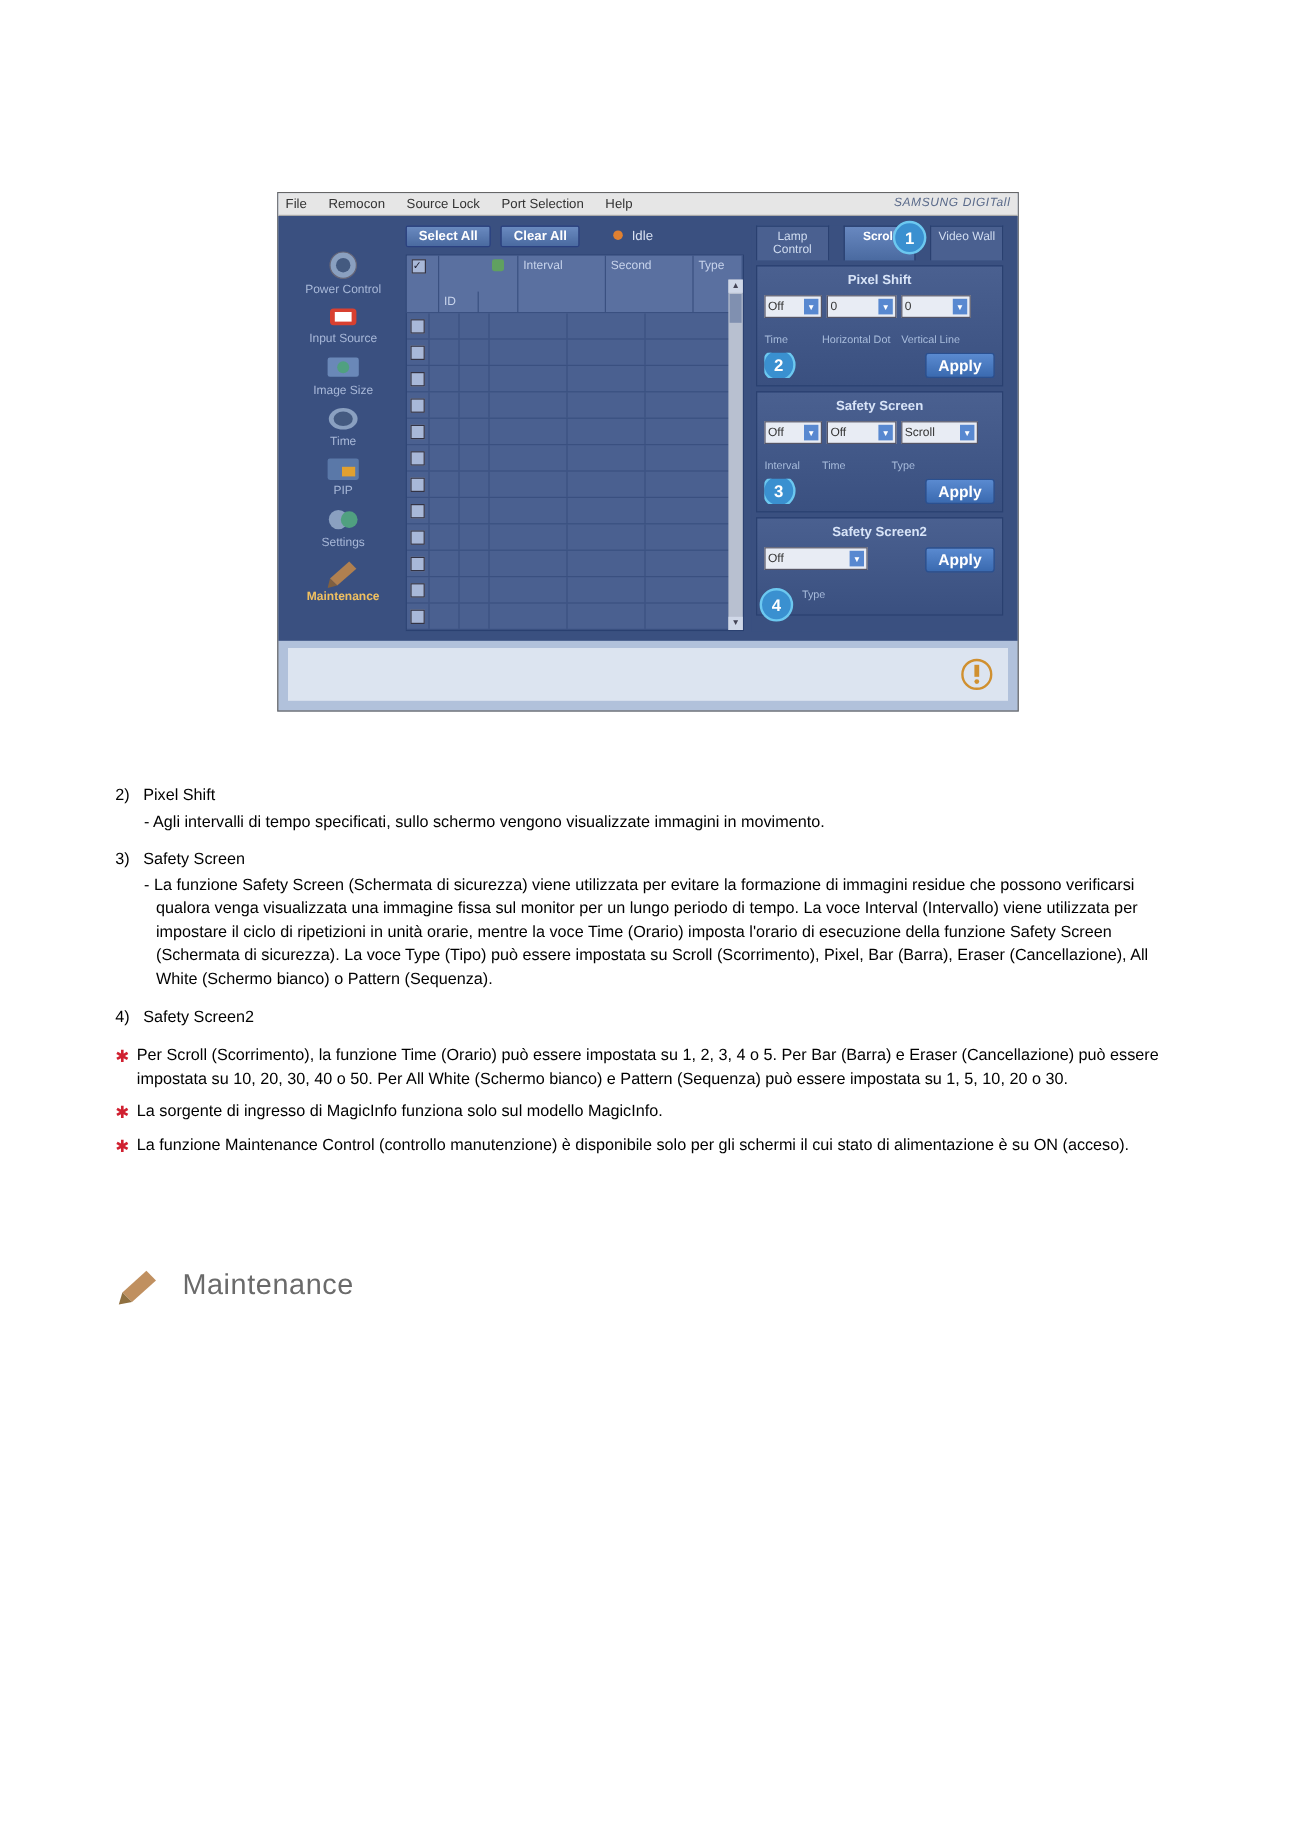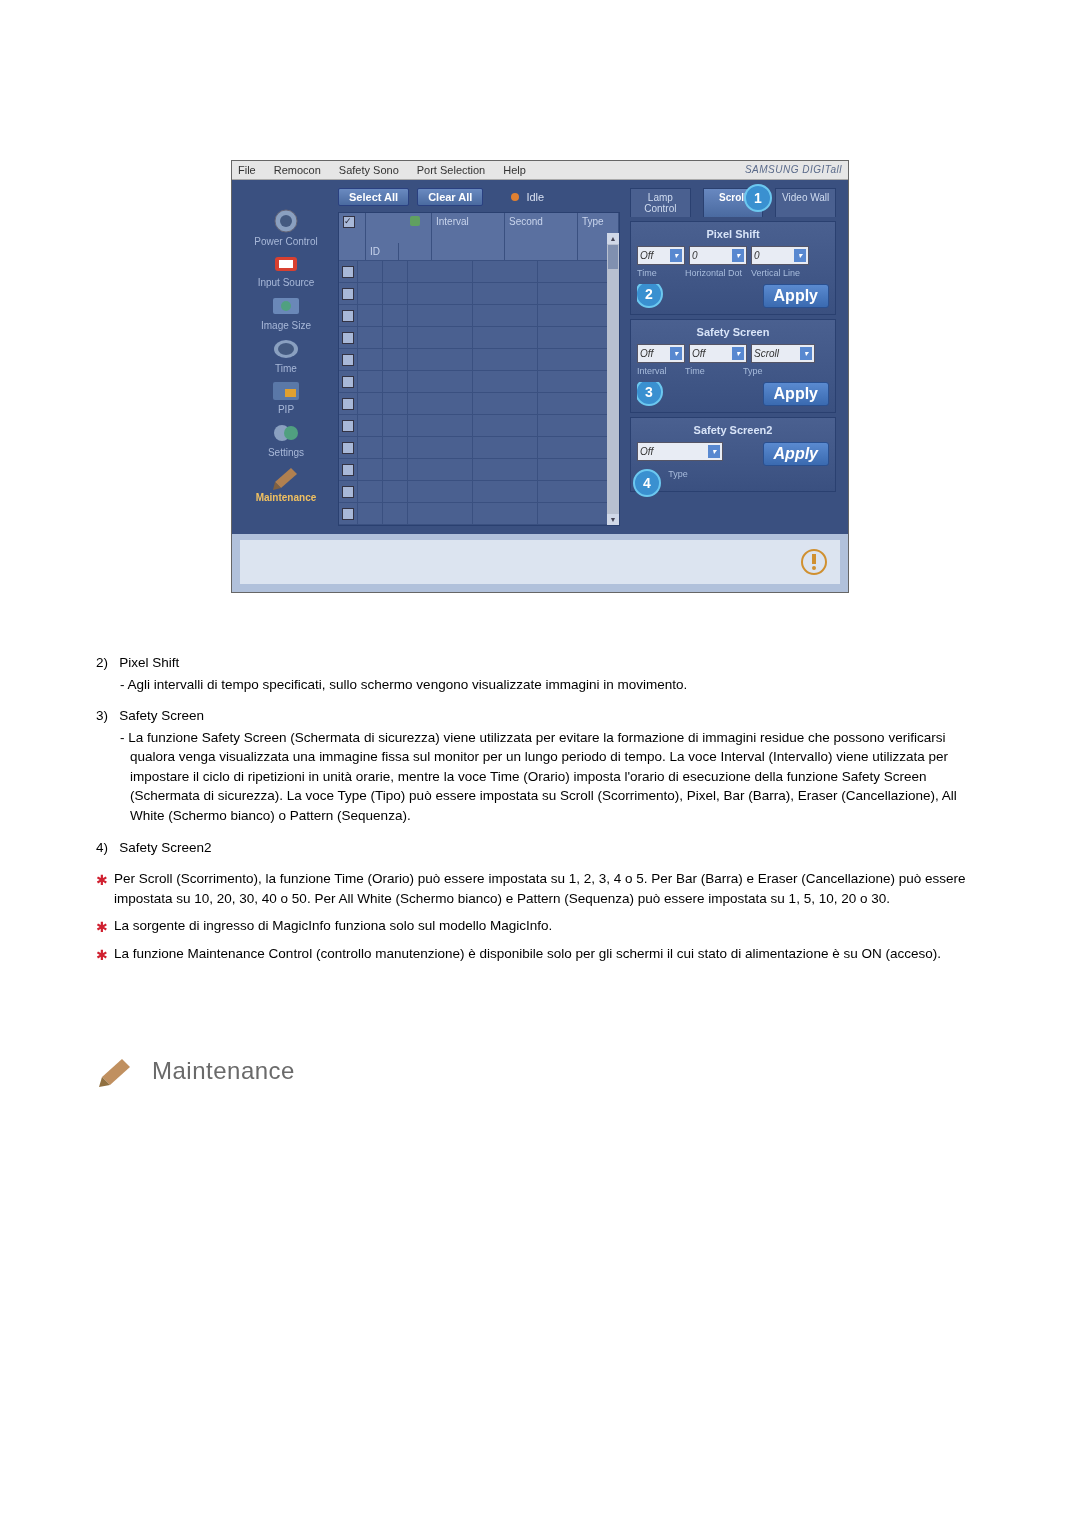--- a/index.html
+++ b/index.html
@@ -248,22 +248,21 @@
 .pnl-title {
   color: #d8e4f8;
   font-size: 11px;
   font-weight: bold;
   text-align: center;
   margin-bottom: 6px;
 }
 .form-row {
   display: flex;
   gap: 4px;
-  margin-bottom: 3px;
-  font-style: italic;
+  margin-bottom: 13px;
 }
 .sel {
   background: #e8ecf4;
   border: 1px solid #556;
   font-size: 10px;
   padding: 1px 2px;
   color: #333;
   display: flex;
   align-items: center;
   justify-content: space-between;
@@ -282,21 +281,21 @@
 .lbl-row {
   display: flex;
   font-size: 9px;
   color: #a8bcdc;
   gap: 6px;
   margin-bottom: 6px;
 }
 .apply {
   background: linear-gradient(#5a8ad0, #3a6ab0);
   color: #fff;
-  font-size: 16px;
+  font-size: 13px;
   font-weight: bold;
   padding: 2px 10px;
   border: 1px solid #2a5090;
   border-radius: 3px;
   float: right;
 }
 .callout {
   position: absolute;
   width: 24px;
   height: 24px;
@@ -372,21 +371,21 @@
 <body>
 
 <div class="page">
 
   <div class="screenshot">
     <div class="win">
       <div class="menubar">
         <div class="left">
           <span>File</span>
           <span>Remocon</span>
-          <span>Safety Sono</span>
+          <span>Source Lock</span>
           <span>Port Selection</span>
           <span>Help</span>
         </div>
         <div class="right">SAMSUNG DIGITall</div>
       </div>
 
       <div class="body-area">
         <div class="sidebar">
           <div class="side-item">
             <div class="side-icon">

